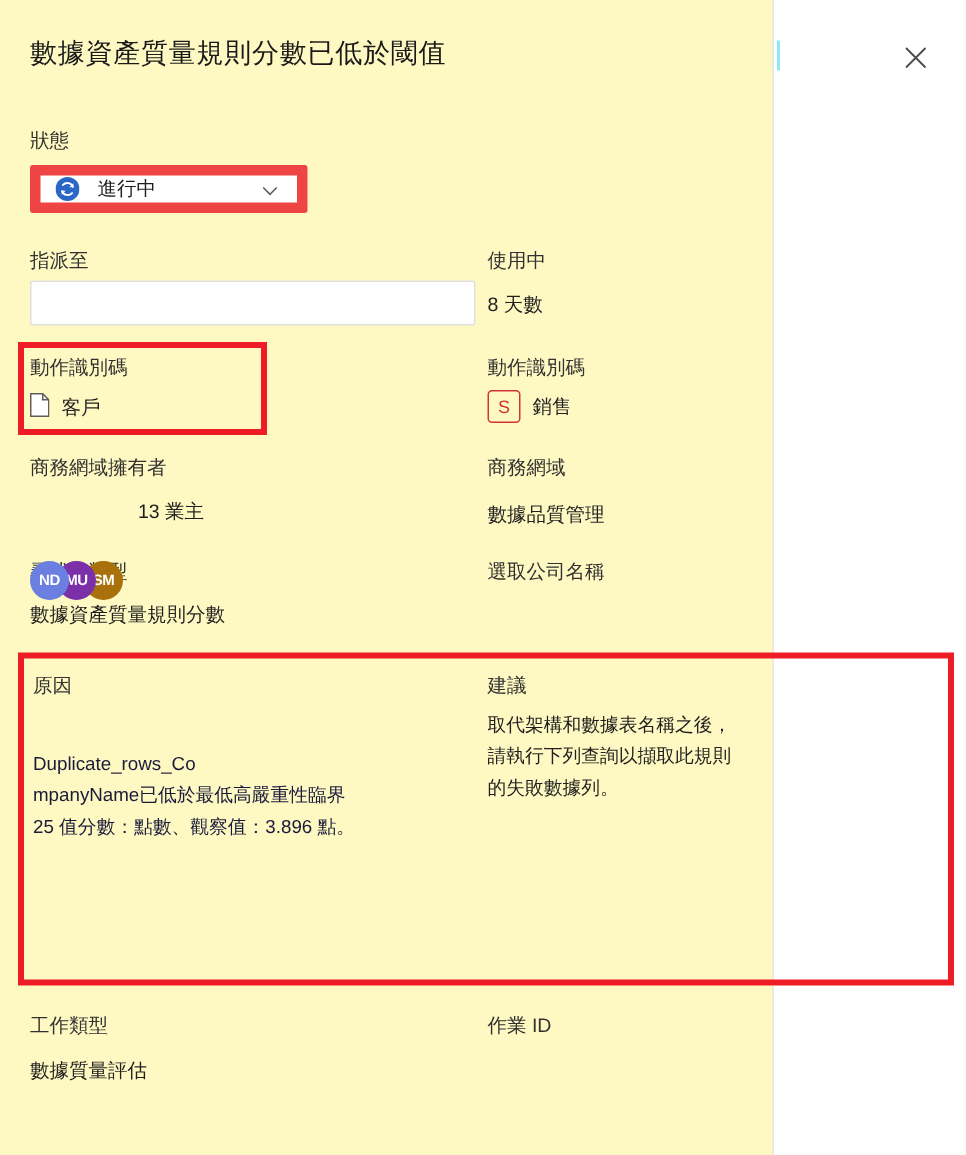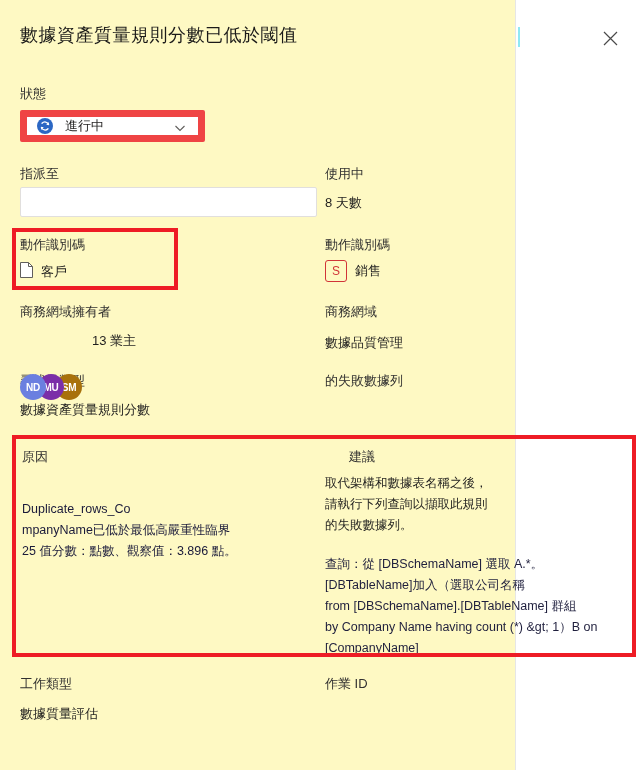--- a/index.html
+++ b/index.html
@@ -289,37 +289,32 @@
     </span>
     <span class="avatar-caption">13 業主</span>
   </div>
 
   <div class="field-label" style="left:325px; top:303px;">商務網域</div>
   <div class="field-value" style="left:325px; top:334px;">數據品質管理</div>
 
   <div class="field-label" style="left:20px; top:372px;">尋找子類型</div>
   <div class="field-value" style="left:20px; top:401px;">數據資產質量規則分數</div>
 
-  <div class="field-label" style="left:325px; top:372px;">的失敗數據列</div>
+  <div class="field-label" style="left:325px; top:372px;">選取公司名稱</div>
   <div class="field-value" style="left:325px; top:401px;"></div>
 
   <div class="col-head" style="left:22px; top:448px;">原因</div>
   <div class="para mono-ish" style="left:22px; top:499px; width:292px;">Duplicate_rows_Co
 mpanyName已低於最低高嚴重性臨界
 25 值分數：點數、觀察值：3.896 點。</div>
 
-  <div class="col-head" style="left:325px; top:448px;margin-left:24px;">建議</div>
+  <div class="col-head" style="left:325px; top:448px;">建議</div>
   <div class="para" style="left:325px; top:473px; width:300px;">取代架構和數據表名稱之後，
 請執行下列查詢以擷取此規則
 的失敗數據列。</div>
-  <div class="para query" style="left:325px; top:554px; width:305px;">查詢：從 [DBSchemaName] 選取 A.*。
-[DBTableName]加入（選取公司名稱
-from [DBSchemaName].[DBTableName] 群組
-by Company Name having count (*) &amp;gt; 1）B on
-[CompanyName]</div>
 
   <div class="redbox redbox-main"></div>
 
   <div class="field-label" style="left:20px; top:675px;">工作類型</div>
   <div class="field-value" style="left:20px; top:705px;">數據質量評估</div>
 
   <div class="field-label" style="left:325px; top:675px;">作業 ID</div>
   <div class="field-value" style="left:325px; top:705px;"></div>
 
 </div>

